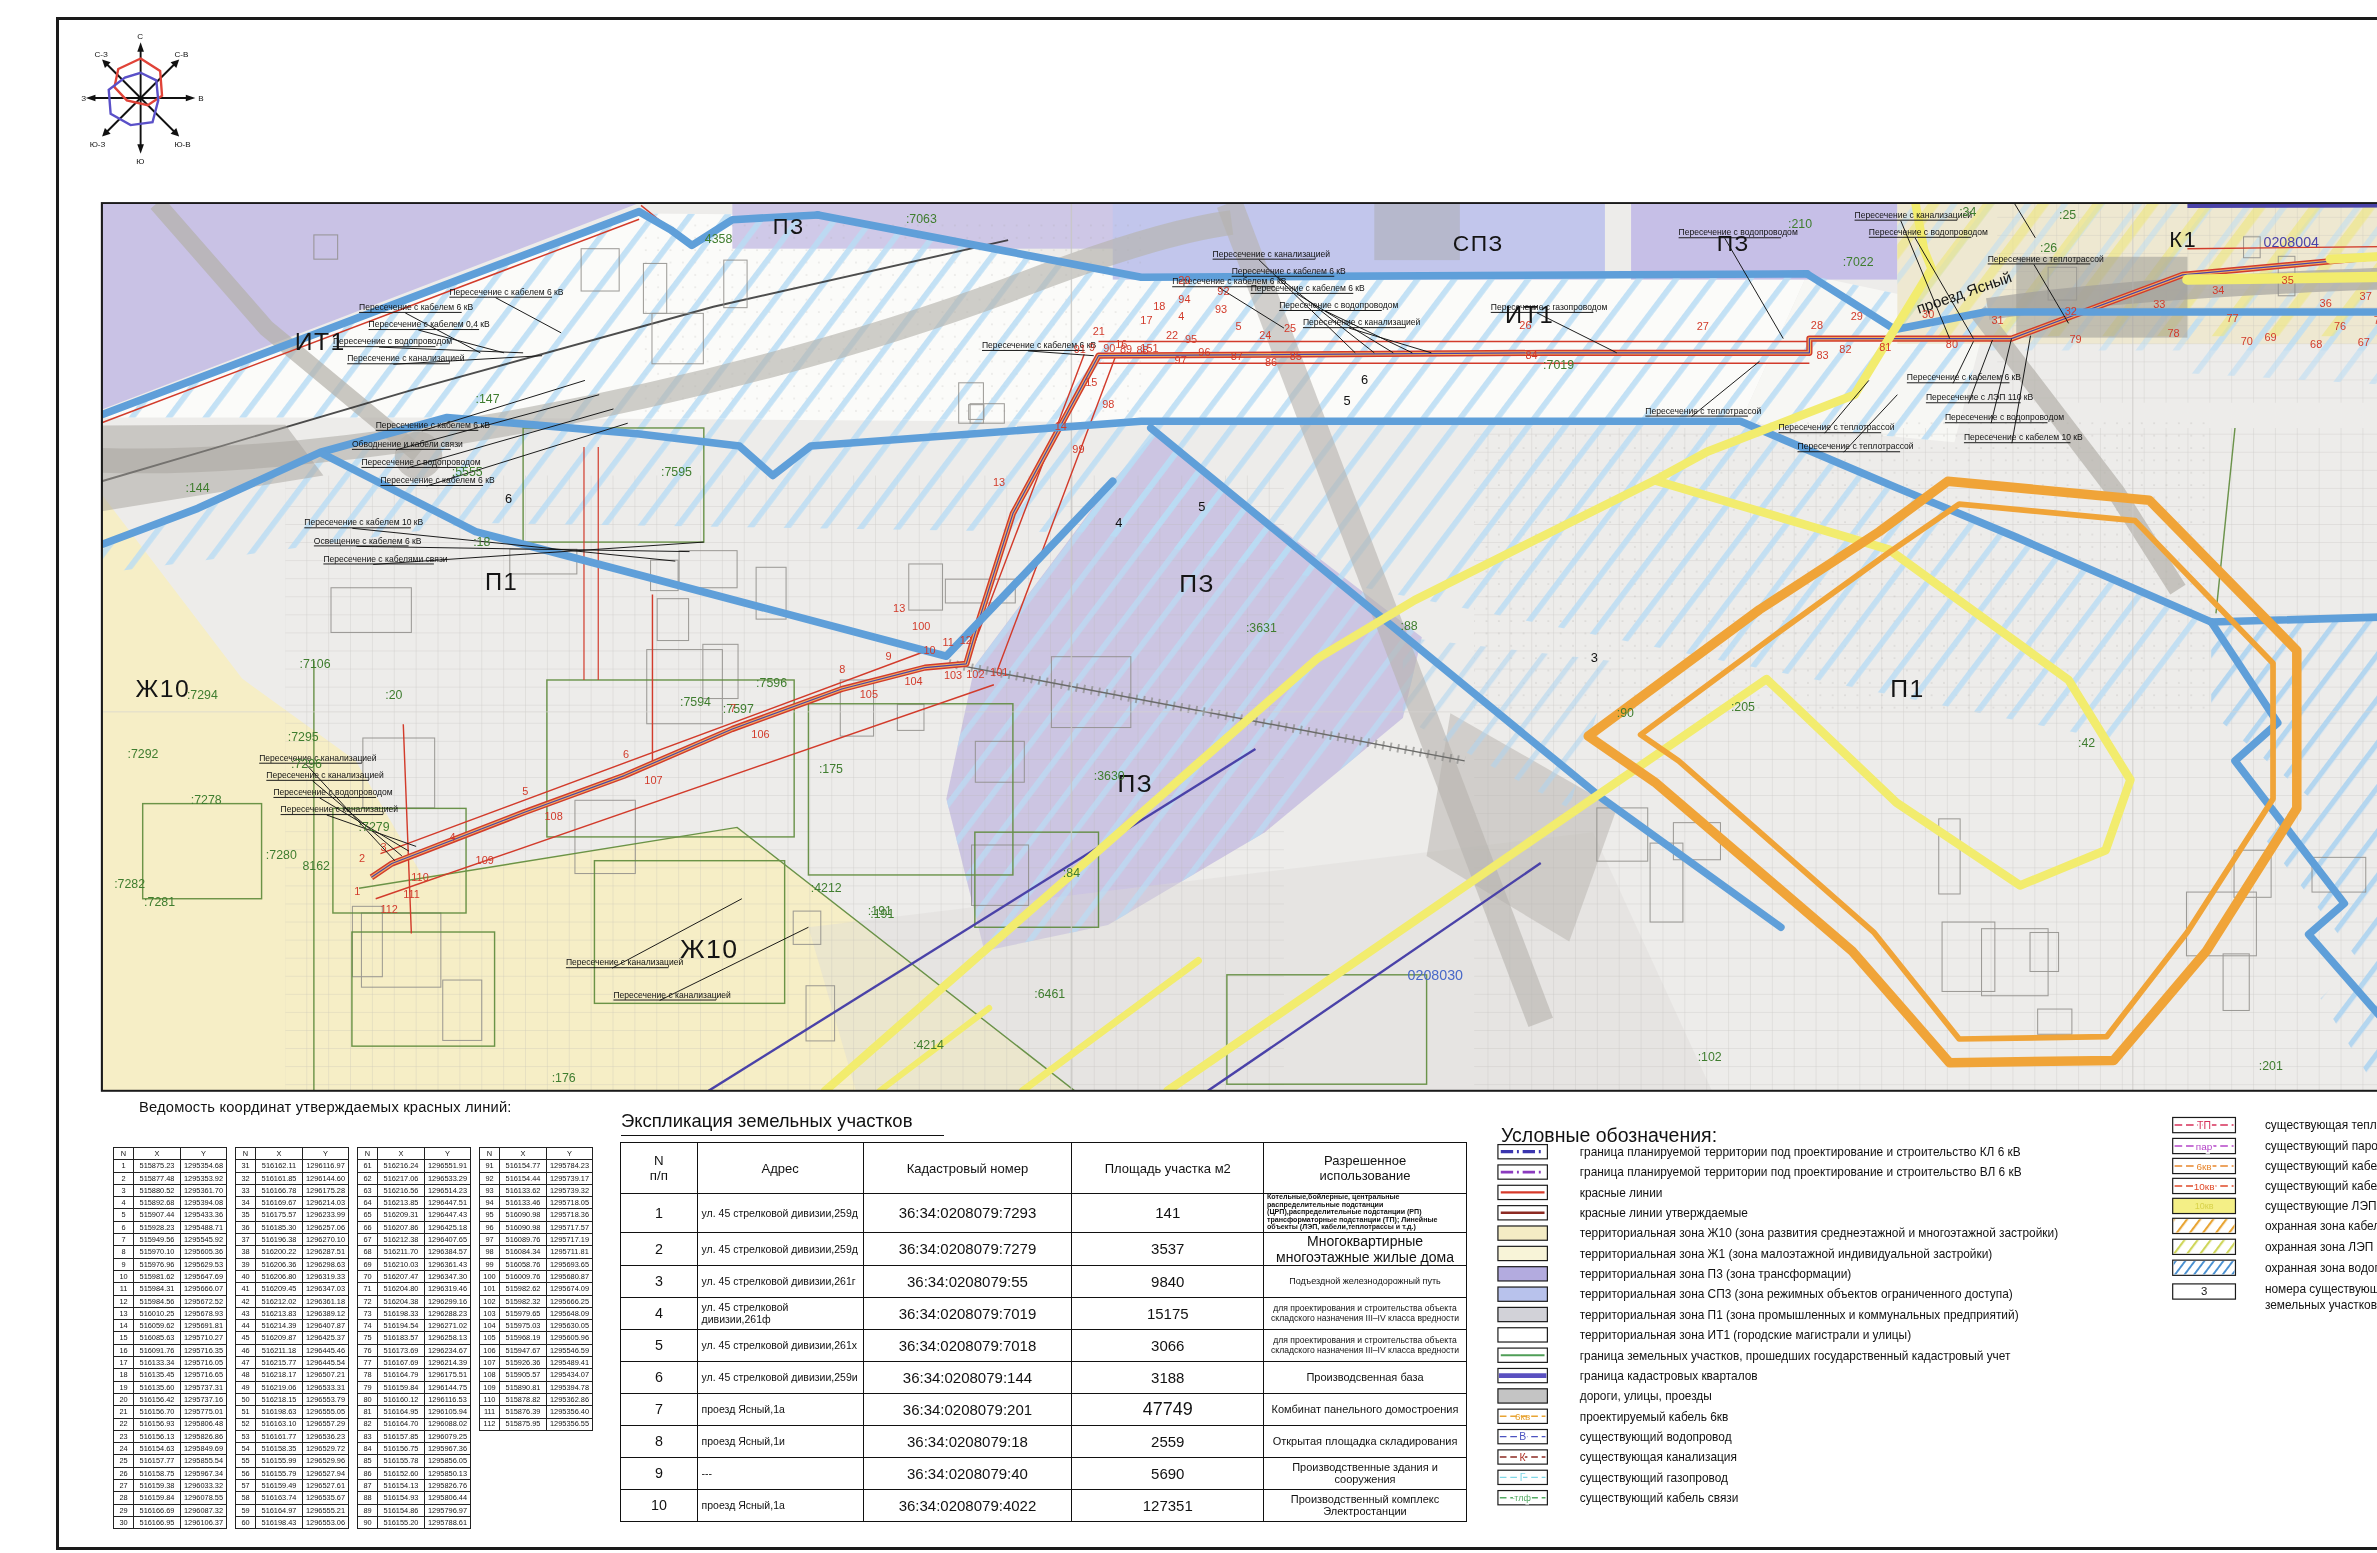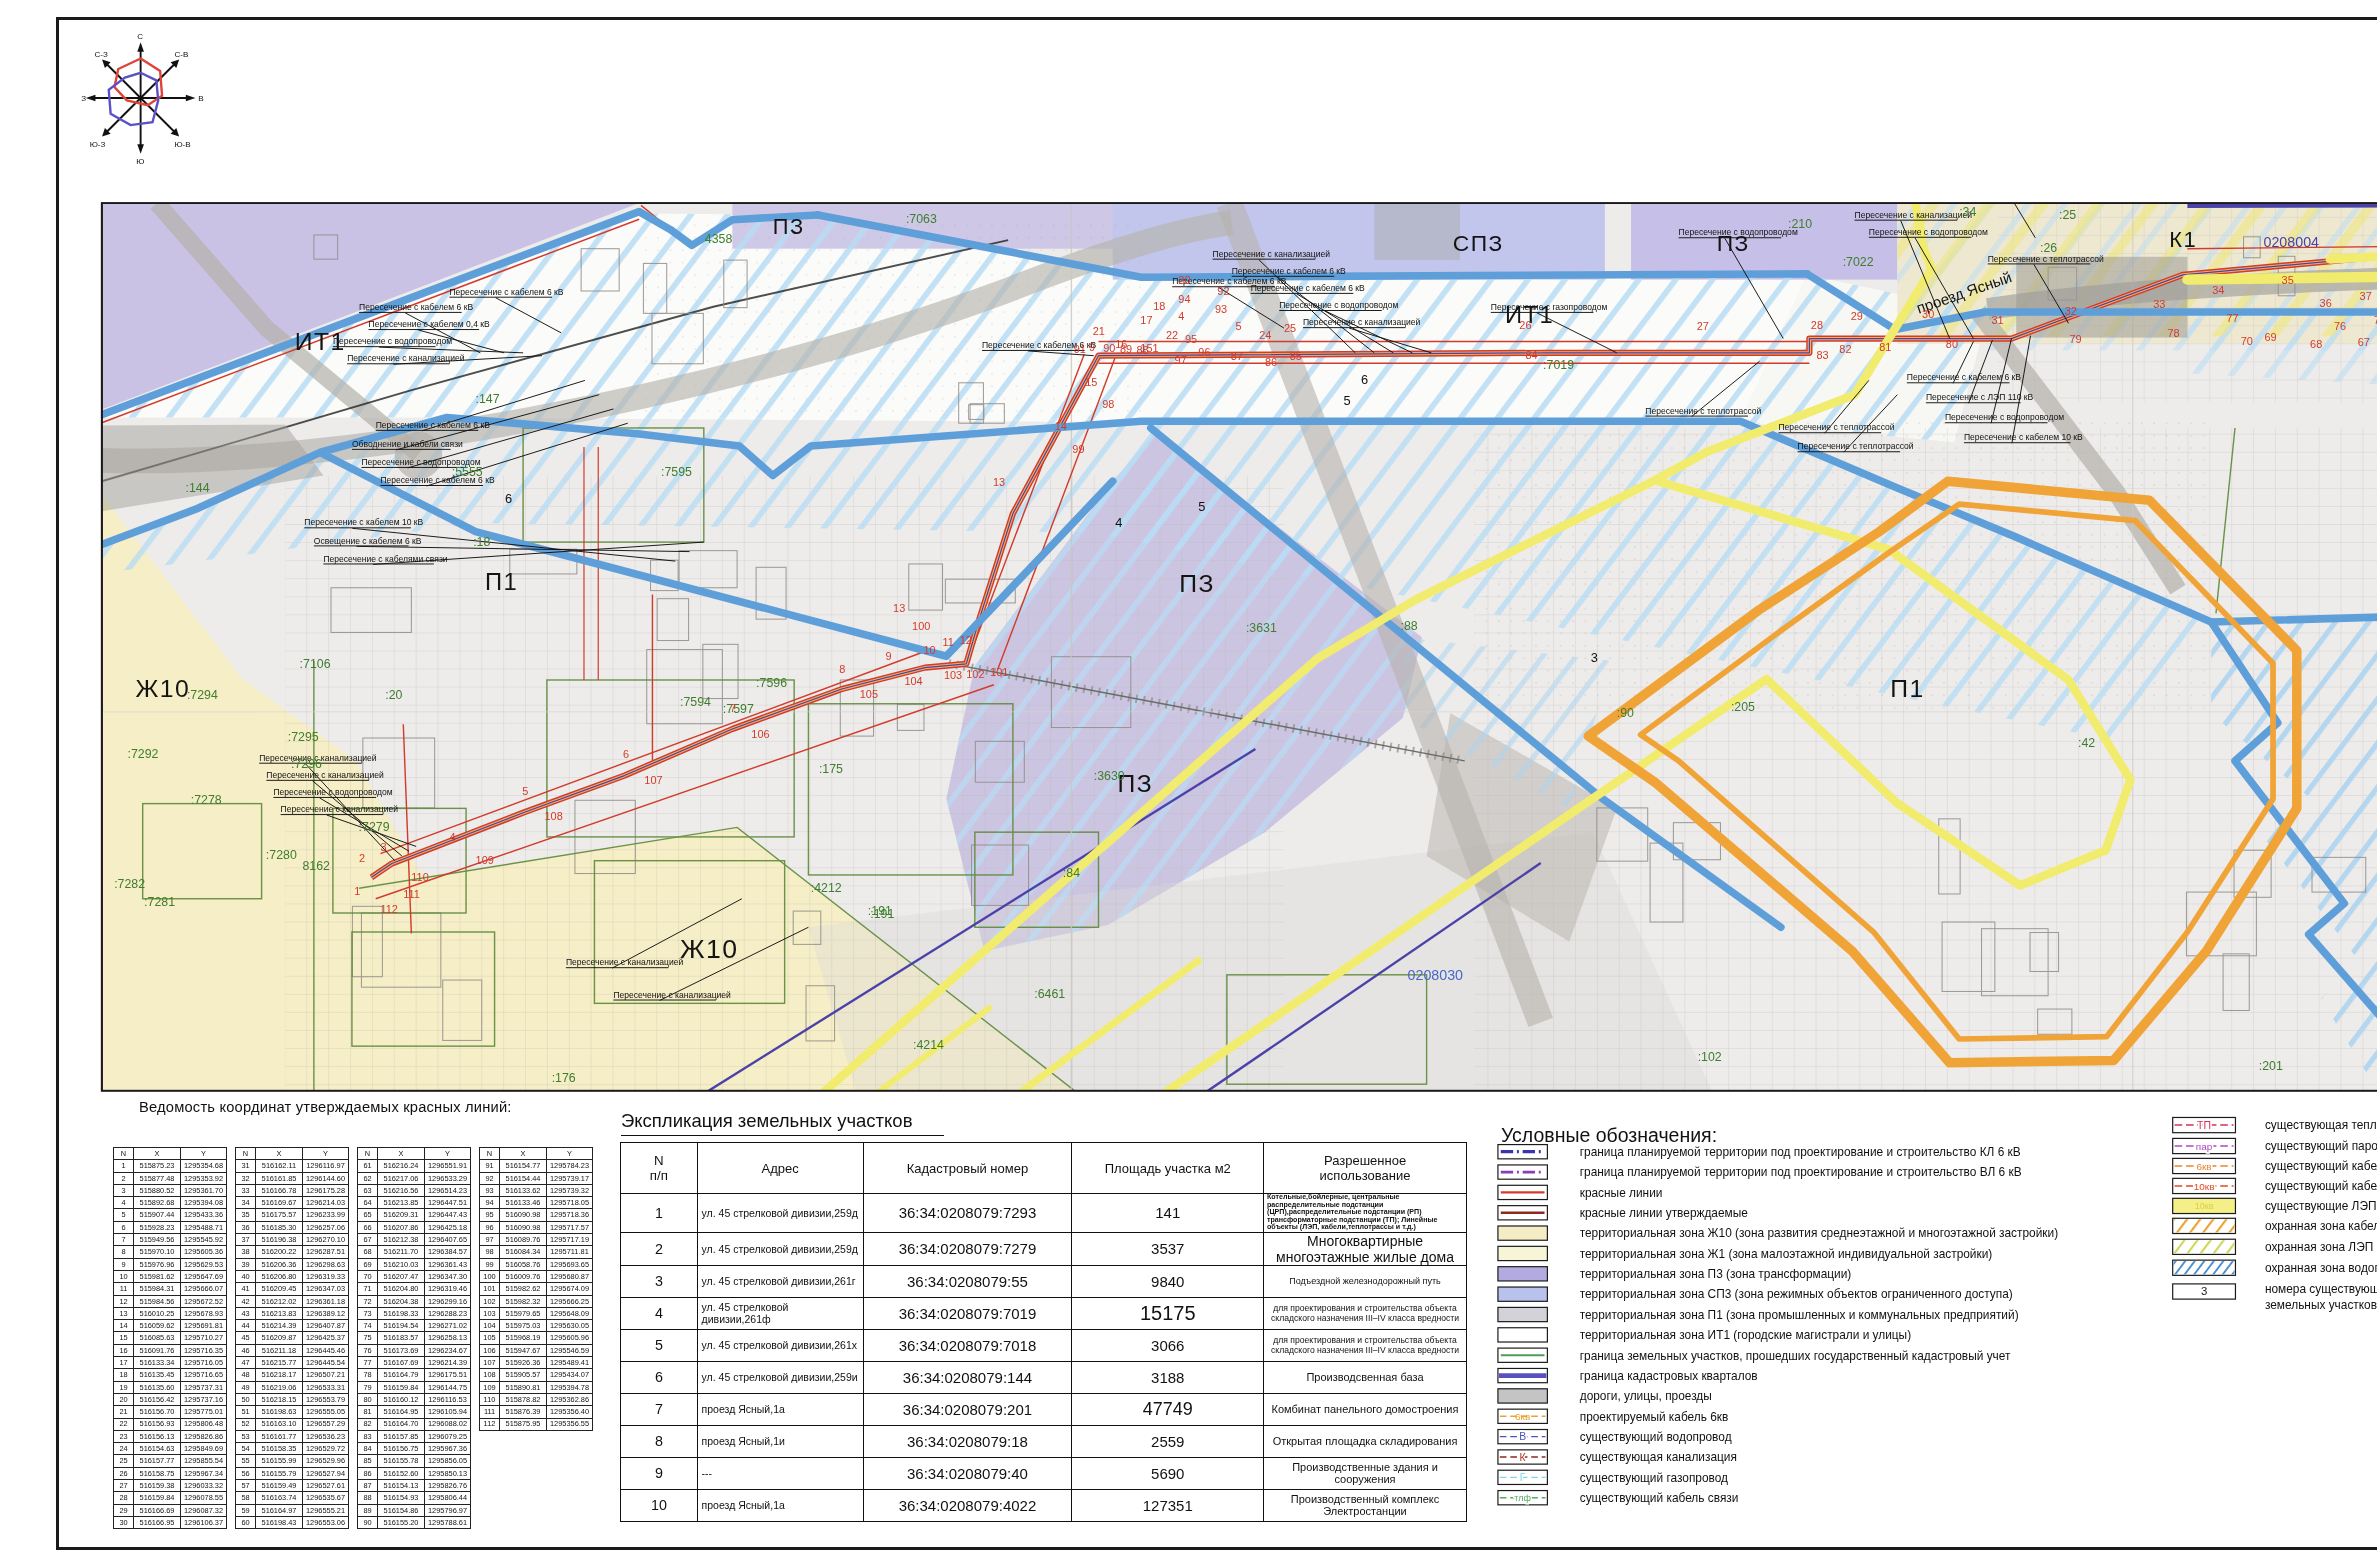--- a/index.html
+++ b/index.html
@@ -1322,21 +1322,21 @@
           <td style="font-size:15px">36:34:0208079:55</td>
           <td style="font-size:15px">9840</td>
           <td class="rz">
             <div style="font-size:9px">Подъездной железнодорожный путь</div>
           </td>
         </tr>
 <tr style="height:32px">
           <td style="font-size:14.3px">4</td>
           <td class="adr">ул. 45 стрелковой дивизии,261ф</td>
           <td style="font-size:15px">36:34:0208079:7019</td>
-          <td style="font-size:20px">15175</td>
+          <td style="font-size:15px">15175</td>
           <td class="rz">
             <div style="font-size:8.6px;line-height:10px">для проектирования и строительства объекта складского назначения III–IV класса вредности</div>
           </td>
         </tr>
 <tr style="height:32px">
           <td style="font-size:14.3px">5</td>
           <td class="adr">ул. 45 стрелковой дивизии,261х</td>
           <td style="font-size:15px">36:34:0208079:7018</td>
           <td style="font-size:15px">3066</td>
           <td class="rz">

